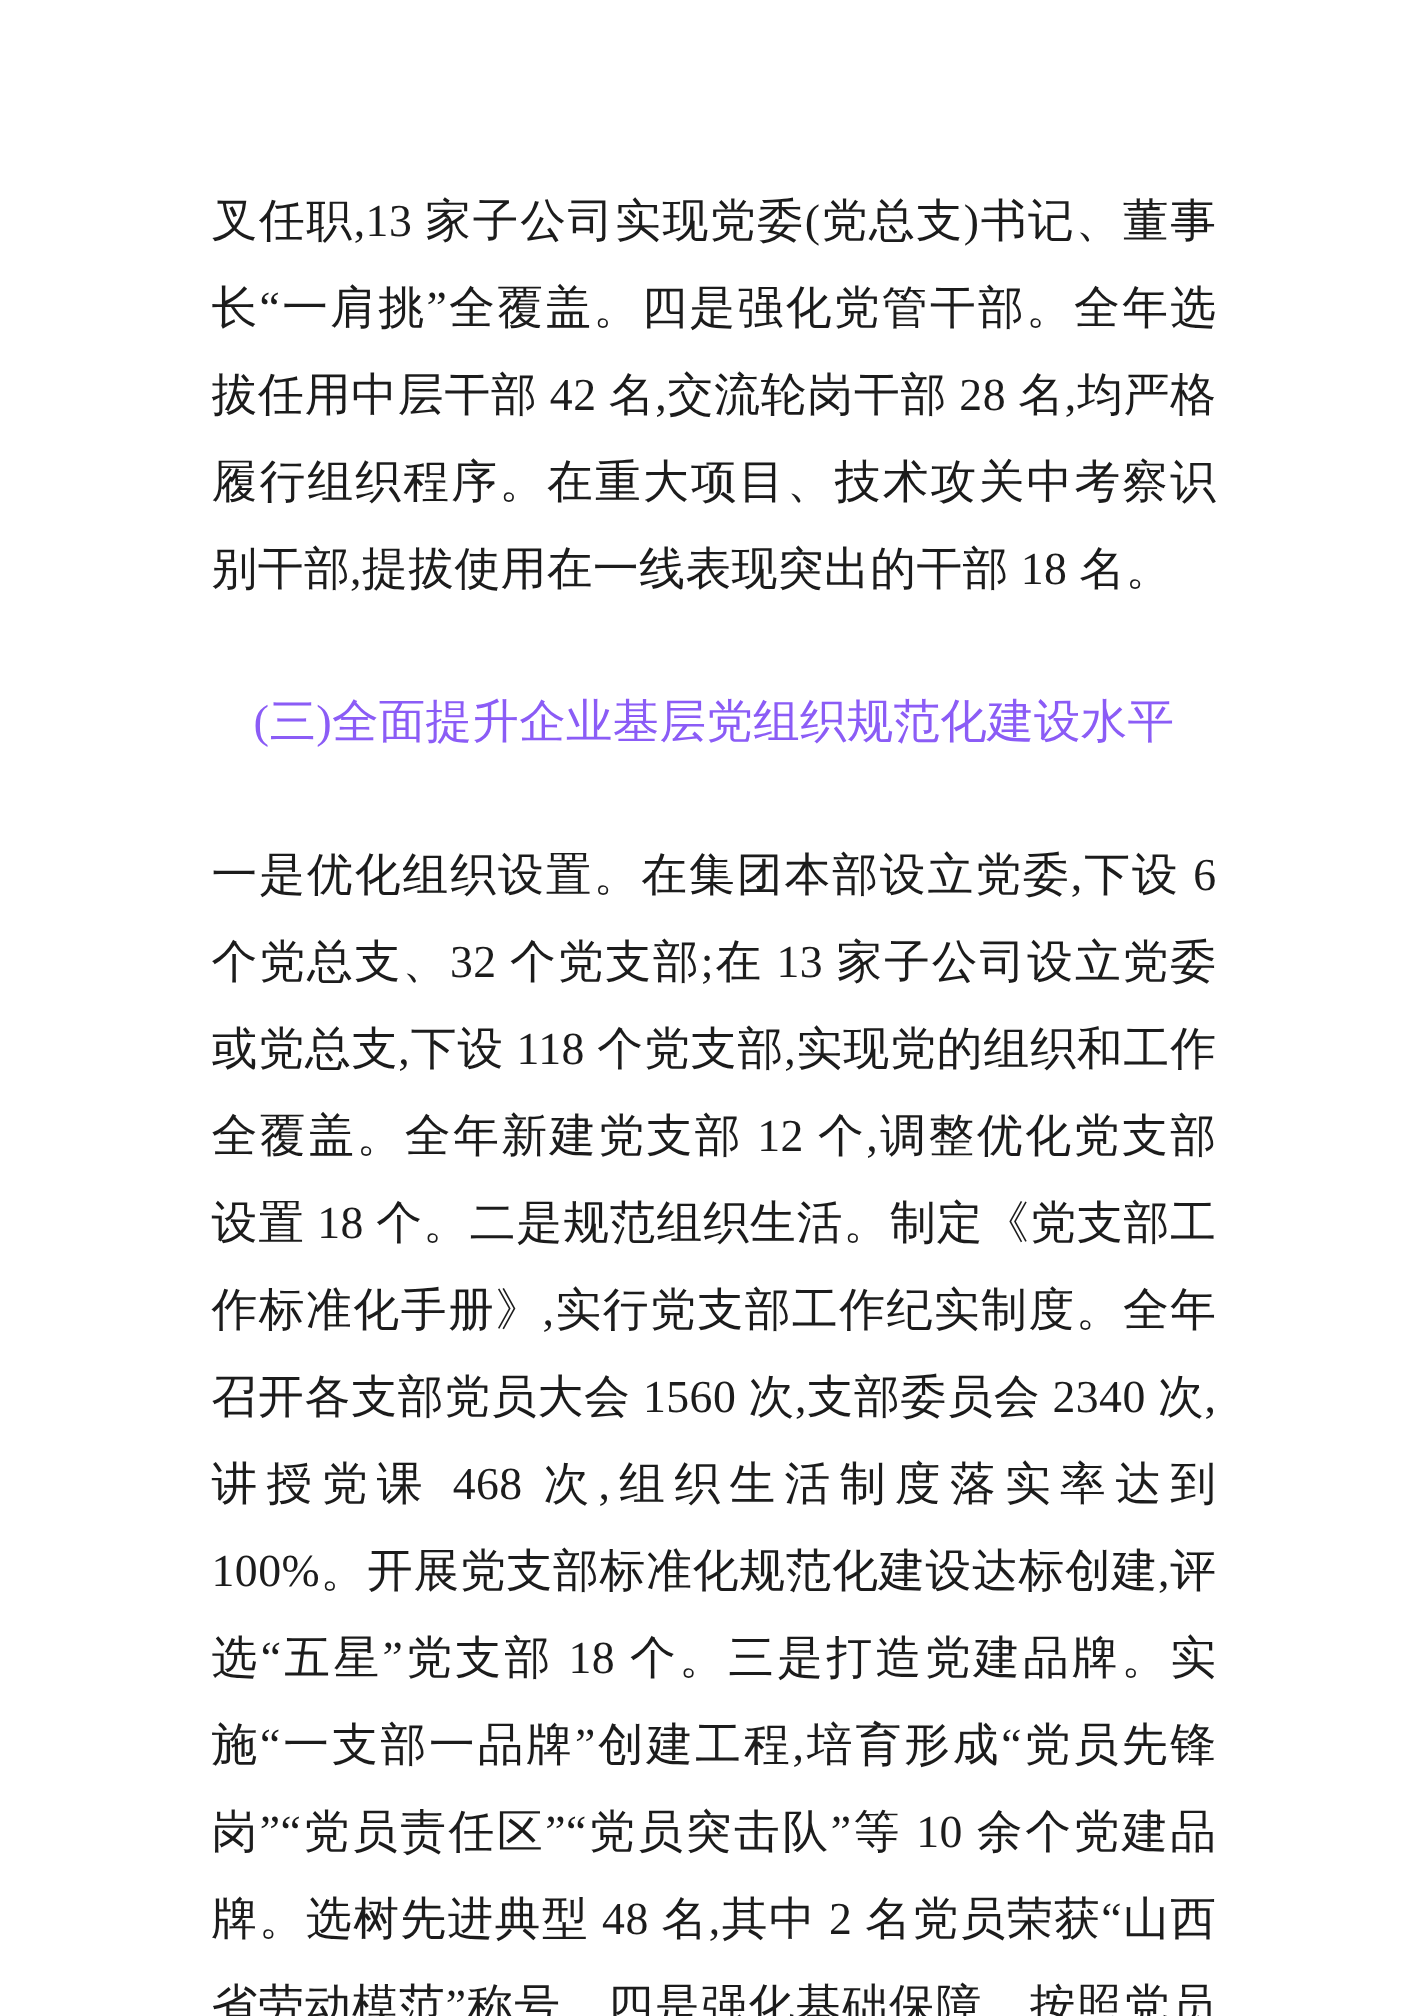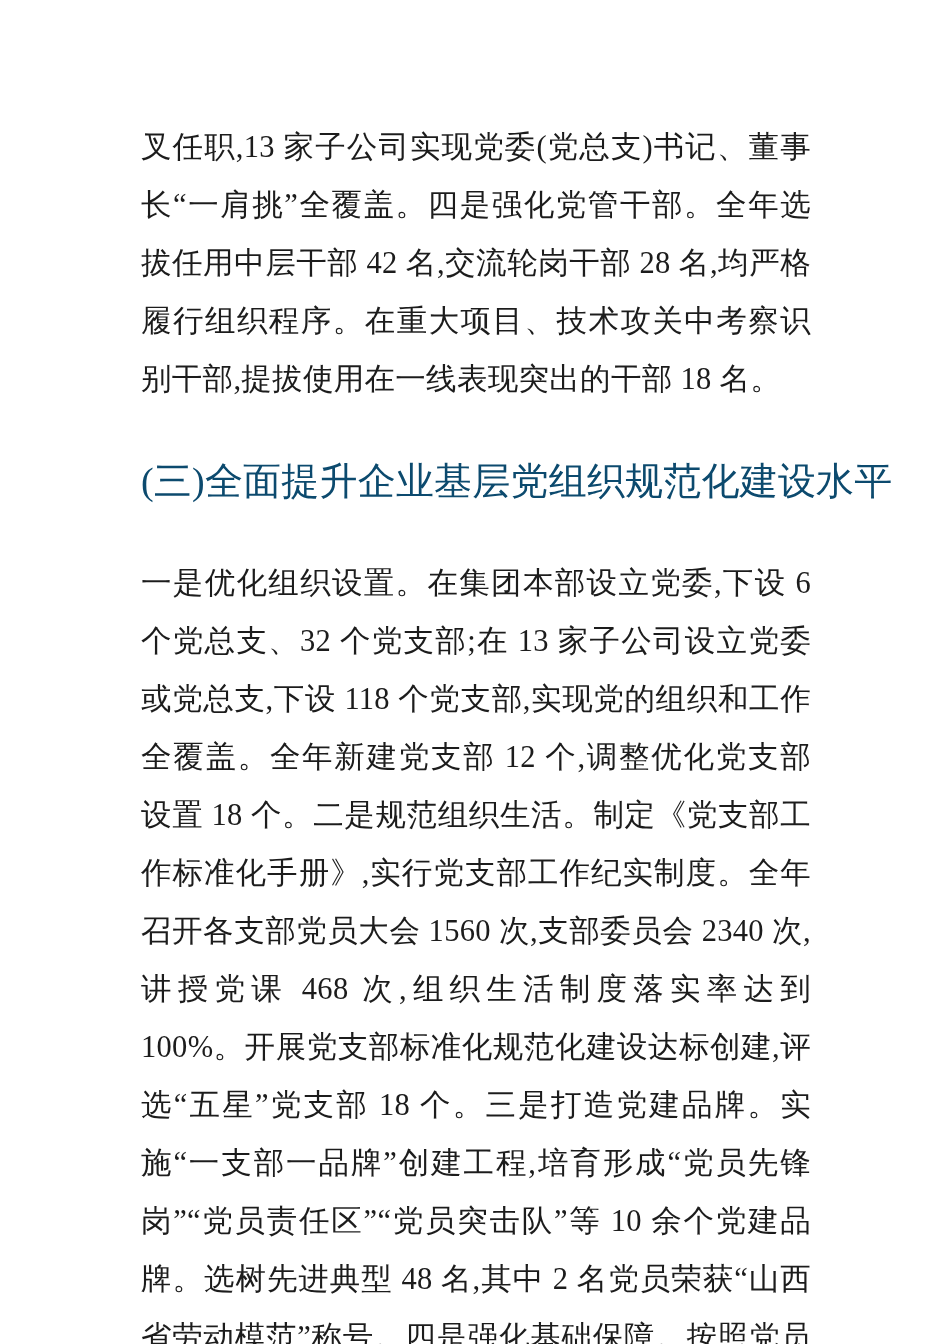--- a/index.html
+++ b/index.html
@@ -41,28 +41,28 @@
     text-align: justify;
     text-justify: inter-character;
     text-align-last: left;
     letter-spacing: 0.3px;
     margin: 0;
     color: #1c1c1c;
     font-weight: 400;
   }
 
   .heading {
-    font-size: 38px;
+    font-size: 31px;
     line-height: 58px;
     margin: 0;
     margin-top: 44px;
     letter-spacing: 0.2px;
     font-weight: 400;
-    color: #0c4a6e;
-    text-align: left;
+    color: #8b5cf6;
+    text-align: center;
     white-space: nowrap;
   }
 
   .heading + .para {
     margin-top: 44px;
   }
 
   
   .para, .heading {
     font-family: "Liberation Serif", "DejaVu Serif", serif;

